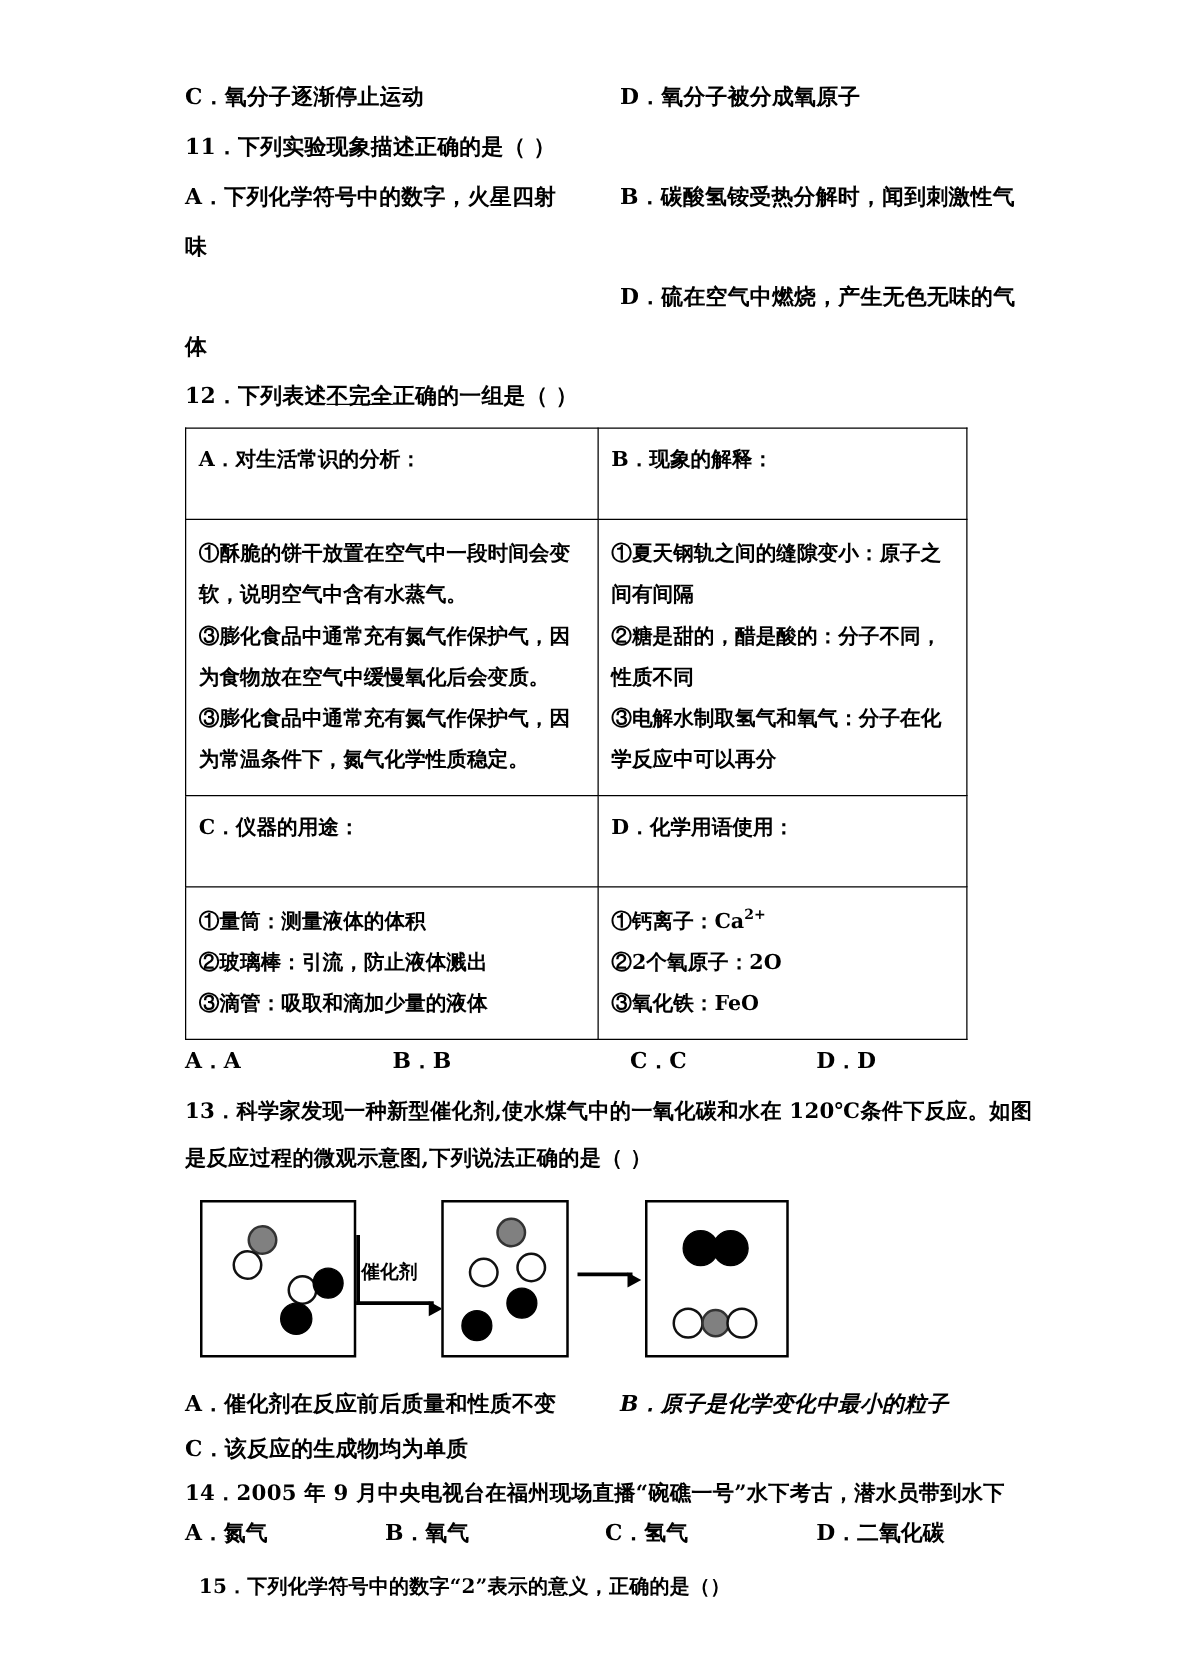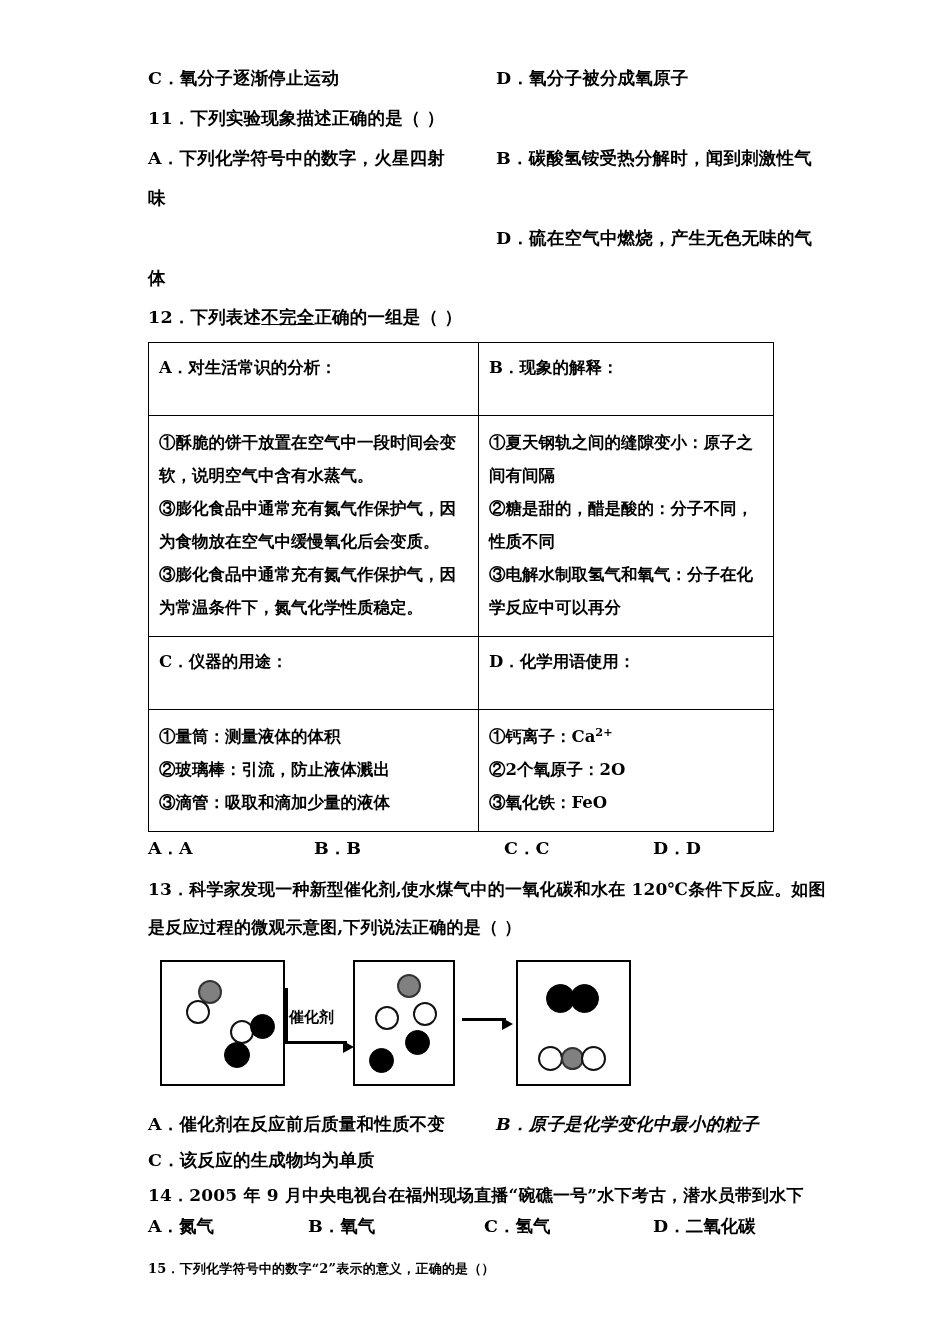--- a/index.html
+++ b/index.html
@@ -269,16 +269,16 @@
 
     <div class="qline" style="line-height:38px;font-size:17px;">14．2005 年 9 月中央电视台在福州现场直播“碗礁一号”水下考古，潜水员带到水下</div>
 
     <div class="four-opts" style="height:36px;">
       <span style="left:0px;">A．氮气</span>
       <span style="left:160px;">B．氧气</span>
       <span style="left:336px;">C．氢气</span>
       <span style="left:505px;">D．二氧化碳</span>
     </div>
 
-    <div class="qline" style="line-height:38px;font-size:13px;">15．下列化学符号中的数字“2”表示的意义，正确的是（）</div>
+    <div class="qline" style="line-height:38px;font-size:16px;margin-left:11px;">15．下列化学符号中的数字“2”表示的意义，正确的是（）</div>
 
   </div>
 </div>
 
 </body></html>

